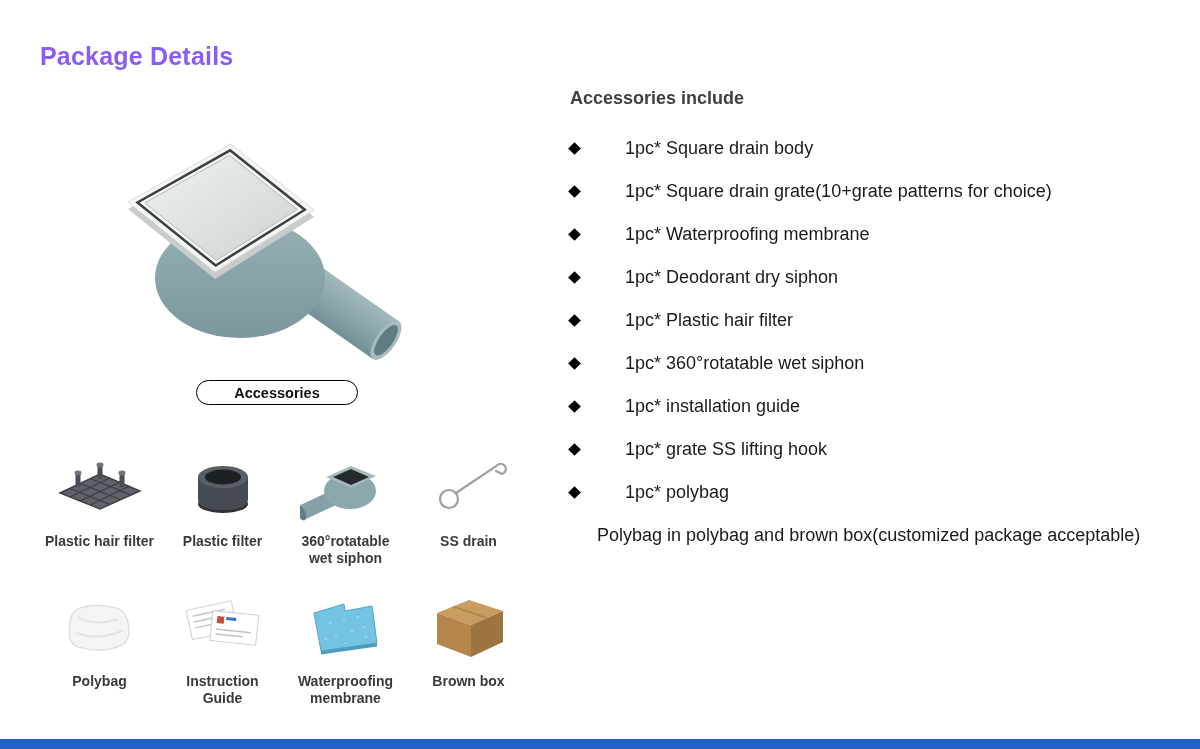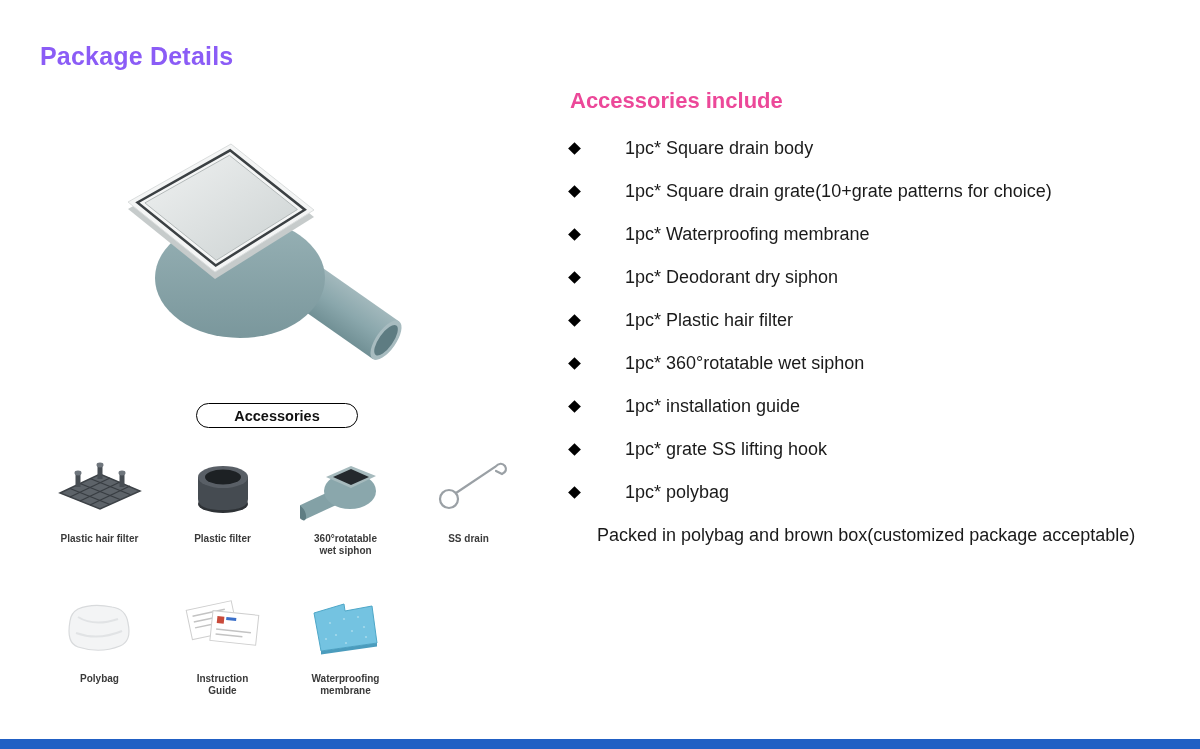--- a/index.html
+++ b/index.html
@@ -12,40 +12,40 @@
     color: #1a1a1a;
   }
   .page-title {
     position: absolute; left: 40px; top: 42px;
     font-size: 25px; font-weight: 700; color: #8b5cf6; letter-spacing: 0.2px;
   }
   .main-product {
     position: absolute; left: 95px; top: 95px; width: 330px; height: 290px;
   }
   .accessories-pill {
-    position: absolute; left: 196px; top: 403px; width: 162px; height: 25px;
+    position: absolute; left: 196px; top: 380px; width: 162px; height: 25px;
     border: 1.5px solid #000; border-radius: 13px;
     display: flex; align-items: center; justify-content: center;
     font-size: 14.5px; font-weight: 700; color: #111; background: #fff;
   }
   .acc-grid {
     position: absolute; left: 38px; top: 447px; width: 492px;
     display: grid; grid-template-columns: repeat(4, 123px); row-gap: 22px;
   }
   .acc-cell { display: flex; flex-direction: column; align-items: center; }
   .acc-icon { width: 92px; height: 78px; display: flex; align-items: center; justify-content: center; }
   .acc-icon svg { width: 92px; height: 78px; }
   .acc-label {
     margin-top: 8px; height: 32px;
-    font-size: 10px; font-weight: 700; color: #3a3a3a;
+    font-size: 14px; font-weight: 700; color: #3a3a3a;
     text-align: center; white-space: pre-line; line-height: 1.18;
   }
   .right-heading {
     position: absolute; left: 570px; top: 88px;
-    font-size: 22px; font-weight: 700; color: #ec4899;
+    font-size: 18px; font-weight: 700; color: #404040;
   }
   .acc-list {
     position: absolute; left: 570px; top: 127px; list-style: none;
   }
   .acc-li { display: flex; align-items: center; height: 43px; }
   .diamond {
     width: 9px; height: 9px; background: #000;
     transform: rotate(45deg); flex-shrink: 0; margin-right: 14px;
   }
   .acc-li-text { font-size: 18px; color: #1a1a1a; margin-left: 32px; }
@@ -212,20 +212,31 @@
           <circle cx="26" cy="52" r="1.1"></circle>
             <circle cx="46" cy="56" r="1.1"></circle>
             <circle cx="66" cy="50" r="1.1"></circle>
         </g>
       </svg>
     </div>
     <div class="acc-label">Waterproofing
 membrane</div>
   </div>
 
+  <div class="acc-cell">
+    <div class="acc-icon">
+      <svg viewBox="0 0 92 78">
+        <polygon points="14,26 46,13 80,24 48,38" fill="#c99d62"></polygon>
+        <polygon points="14,26 48,38 48,70 14,57" fill="#b5854b"></polygon>
+        <polygon points="48,38 80,24 80,55 48,70" fill="#9d7340"></polygon>
+        <line x1="30" y1="19.5" x2="64" y2="31" stroke="#b08444" stroke-width="1.5"></line>
+      </svg>
+    </div>
+    <div class="acc-label">Brown box</div>
+  </div>
 
 </div>
 
 <div class="right-heading">Accessories include</div>
 
 <ul class="acc-list">
   <li class="acc-li">
     <span class="diamond"></span>
     <span class="acc-li-text">1pc* Square drain body</span>
   </li>
@@ -256,15 +267,15 @@
   <li class="acc-li">
     <span class="diamond"></span>
     <span class="acc-li-text">1pc* grate SS lifting hook</span>
   </li>
   <li class="acc-li">
     <span class="diamond"></span>
     <span class="acc-li-text">1pc* polybag</span>
   </li>
 </ul>
 
-<div class="packed-note">Packed in polybag and brown box(customized package acceptable)</div>
+<div class="packed-note">Polybag in polybag and brown box(customized package acceptable)</div>
 
 <div class="bottom-bar"></div>
 
 </body></html>

